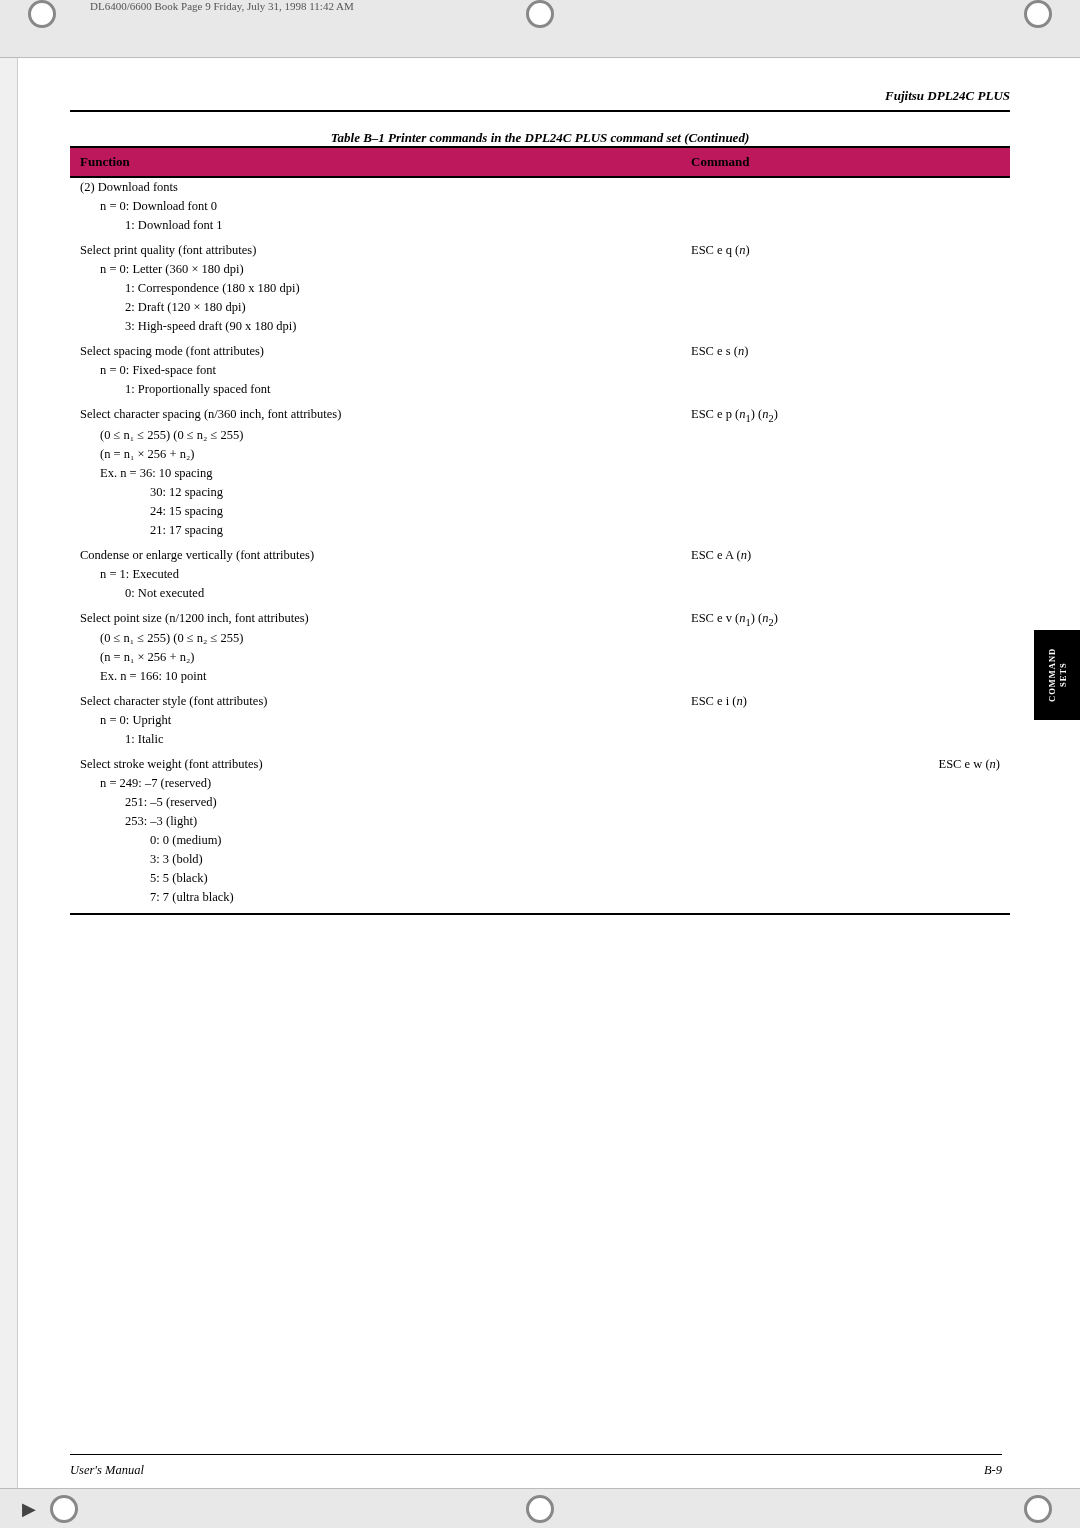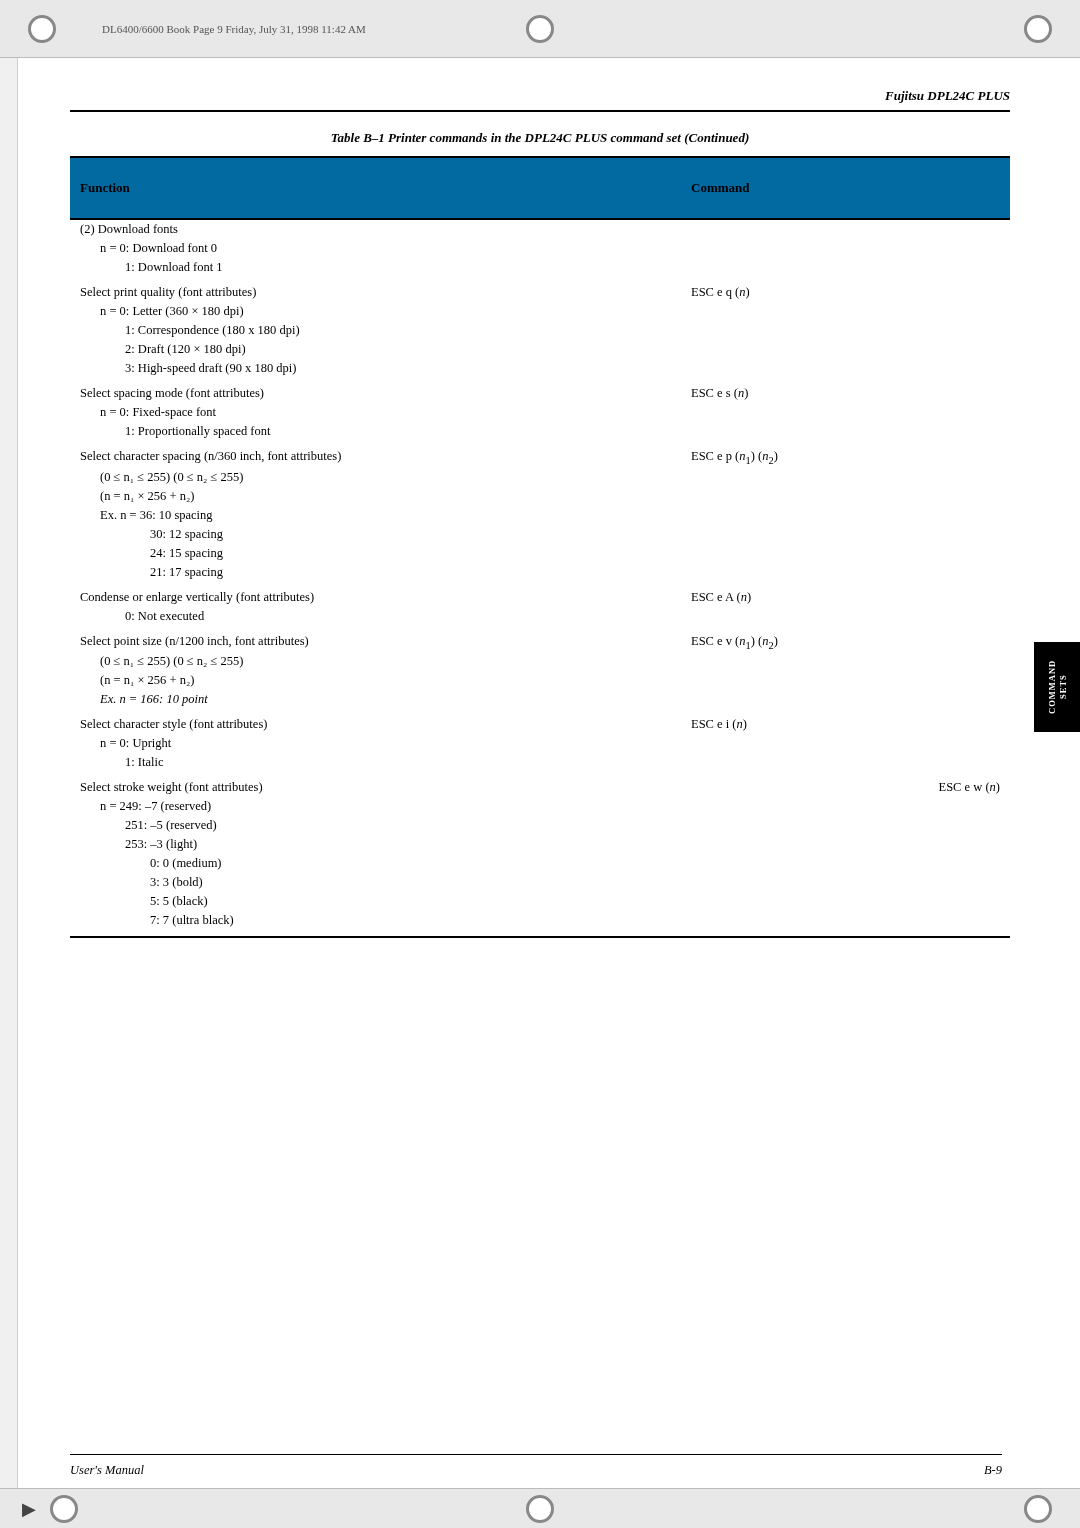--- a/index.html
+++ b/index.html
@@ -19,22 +19,22 @@
       padding: 0;
     }
 
     
     .top-strip {
       width: 100%;
       height: 58px;
       background: #e8e8e8;
       border-bottom: 1px solid #bbb;
       display: flex;
-      align-items: center;
-      padding: 0 32px;
+      align-items: flex-start;
+      padding: 0 20px;
       position: relative;
     }
     .binding-circle {
       width: 28px; height: 28px;
       border-radius: 50%;
       border: 3px solid #888;
       background: #fff;
       position: absolute;
     }
     .binding-left { left: 28px; }
@@ -61,40 +61,39 @@
       margin-bottom: 18px;
       padding-bottom: 6px;
       border-bottom: 2.5px solid #000;
     }
 
     
     .table-caption {
       text-align: center;
       font-weight: bold;
       font-size: 13px;
-      margin-bottom: 10px;
     }
     .table-caption em {
       font-style: italic;
     }
 
     
     .main-table {
       width: 100%;
       border-collapse: collapse;
       font-size: 12.5px;
     }
     .main-table th {
       font-weight: bold;
       font-size: 13px;
-      padding: 22px 10px;
+      padding: 6px 10px;
       border-top: 2px solid #000;
       border-bottom: 2px solid #000;
       text-align: left;
-      background: #0369a1;
+      background: #be185d;
     }
     .main-table th.cmd-col {
       text-align: left;
     }
     .main-table td {
       padding: 2px 10px;
       vertical-align: top;
     }
     .main-table tr.section-start td {
       padding-top: 6px;
@@ -283,37 +282,41 @@
           </tr>
           <tr>
             <td style="padding-left: 80px;">21:   17 spacing</td>
             <td></td>
           </tr>
           <tr class="section-start">
             <td style="padding-left: 10px; padding-top: 8px;">Condense or enlarge vertically (font attributes)</td>
             <td style="padding-top: 8px;">ESC e A (<em>n</em>)</td>
           </tr>
           <tr>
+            <td style="padding-left: 30px;">n =   1:   Executed</td>
+            <td></td>
+          </tr>
+          <tr>
             <td style="padding-left: 55px;">0:   Not executed</td>
             <td></td>
           </tr>
           <tr class="section-start">
             <td style="padding-left: 10px; padding-top: 8px;">Select point size (n/1200 inch, font attributes)</td>
             <td style="padding-top: 8px;">ESC e v (<em>n</em><sub>1</sub>) (<em>n</em><sub>2</sub>)</td>
           </tr>
           <tr>
             <td style="padding-left: 30px;">(0 ≤ n₁ ≤ 255) (0 ≤ n₂ ≤ 255)</td>
             <td></td>
           </tr>
           <tr>
             <td style="padding-left: 30px;">(n = n₁ × 256 + n₂)</td>
             <td></td>
           </tr>
           <tr>
-            <td style="padding-left: 30px; font-style: italic;">Ex. n = 166: 10 point</td>
+            <td style="padding-left: 30px;">Ex. n = 166: 10 point</td>
             <td></td>
           </tr>
           <tr class="section-start">
             <td style="padding-left: 10px; padding-top: 8px;">Select character style (font attributes)</td>
             <td style="padding-top: 8px;">ESC e i (<em>n</em>)</td>
           </tr>
           <tr>
             <td style="padding-left: 30px;">n =   0:   Upright</td>
             <td></td>
           </tr>

